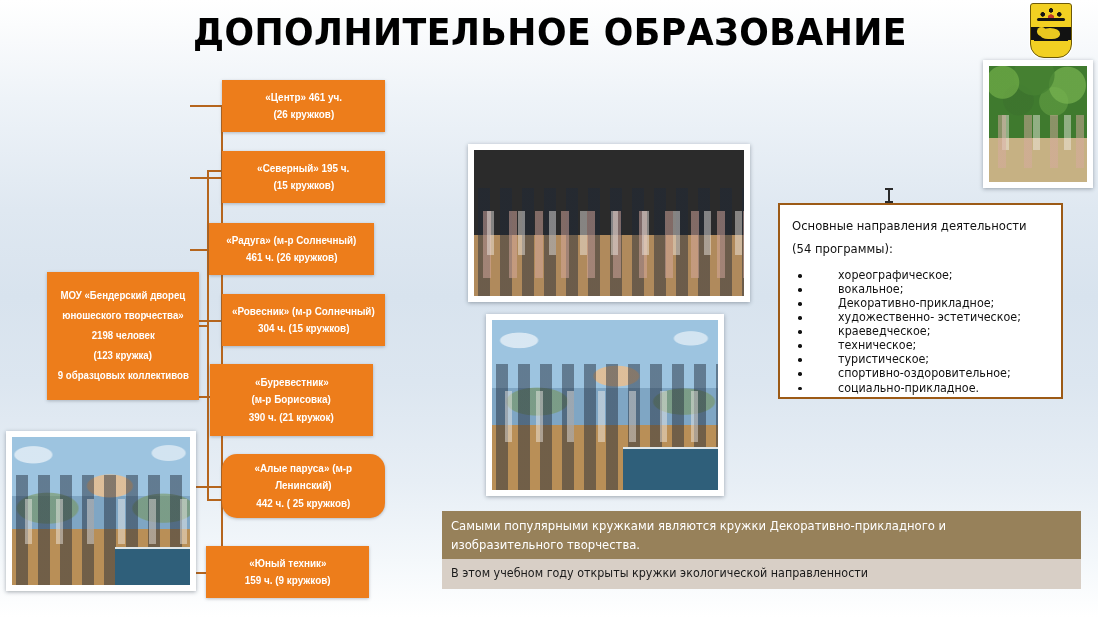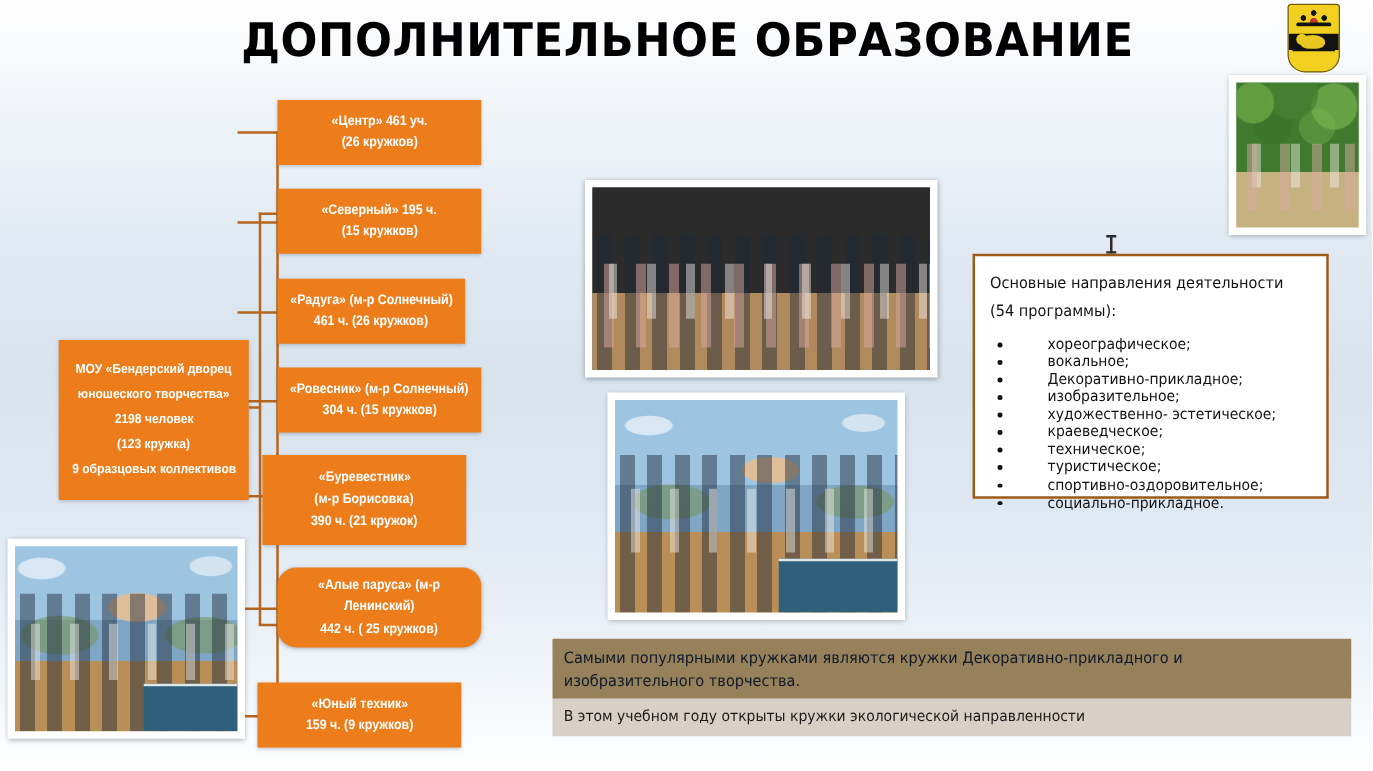--- a/index.html
+++ b/index.html
@@ -160,21 +160,21 @@
     box-shadow:0 1px 3px rgba(70,80,95,.35);
   }
   .obox .ln{display:block;white-space:nowrap;transform:scaleX(.9);}
   #main-box{
     left:47px;top:272px;width:152px;height:128px;
     font-size:10.5px;line-height:1.9;
   }
   #main-box .ln{transform:scaleX(.92);}
   #b1{left:222px;top:80px;width:163px;height:52px;}
   #b2{left:222px;top:151px;width:163px;height:52px;}
-  #b3{left:222px;top:223px;width:150px;height:52px;}
+  #b3{left:209px;top:223px;width:165px;height:52px;}
   #b4{left:222px;top:294px;width:163px;height:52px;}
   #b5{left:210px;top:364px;width:163px;height:72px;}
   #b6{left:222px;top:454px;width:163px;height:64px;border-radius:15px;}
   #b7{left:206px;top:546px;width:163px;height:52px;}
 
   
   #info-box{
     position:absolute;left:778px;top:203px;width:285px;height:196px;
     background:#ffffff;border:2px solid #9c5a16;box-sizing:border-box;
     padding:9px 10px 6px 12px;
@@ -202,21 +202,21 @@
   }
   #info-connector:before,#info-connector:after{
     content:"";position:absolute;left:-3px;width:8px;height:2px;background:#2a2a2a;
   }
   #info-connector:before{top:0;}
   #info-connector:after{bottom:0;}
 
   
   #banner-top{
     position:absolute;left:442px;top:511px;width:639px;height:48px;
-    background:#97815a;color:#0f172a;box-sizing:border-box;
+    background:#97815a;color:#ffffff;box-sizing:border-box;
     padding:5px 9px 0 9px;
     font-family:"DejaVu Sans", sans-serif;
     font-size:12.5px;line-height:1.55;font-weight:normal;
   }
   #banner-top .ln{display:block;transform:scaleX(.93);transform-origin:left center;white-space:nowrap;}
   #banner-bot{
     position:absolute;left:442px;top:559px;width:639px;height:30px;
     background:#d8cfc6;color:#1a1a1a;box-sizing:border-box;
     padding:6px 9px 0 9px;
     font-family:"DejaVu Sans", sans-serif;
@@ -334,21 +334,20 @@
   </div>
 
   <div id="info-connector"></div>
   <div id="info-box">
     <div class="ihead">Основные направления деятельности</div>
     <div class="ihead">(54 программы):</div>
     <ul id="info-list">
       <li><span>хореографическое;</span></li>
       <li><span>вокальное;</span></li>
       <li><span>Декоративно-прикладное;</span></li>
-      <li><span>изобразительное;</span></li>
       <li><span>художественно- эстетическое;</span></li>
       <li><span>краеведческое;</span></li>
       <li><span>техническое;</span></li>
       <li><span>туристическое;</span></li>
       <li><span>спортивно-оздоровительное;</span></li>
       <li><span>социально-прикладное.</span></li>
     </ul>
   </div>
 
   <div id="banner-top">

